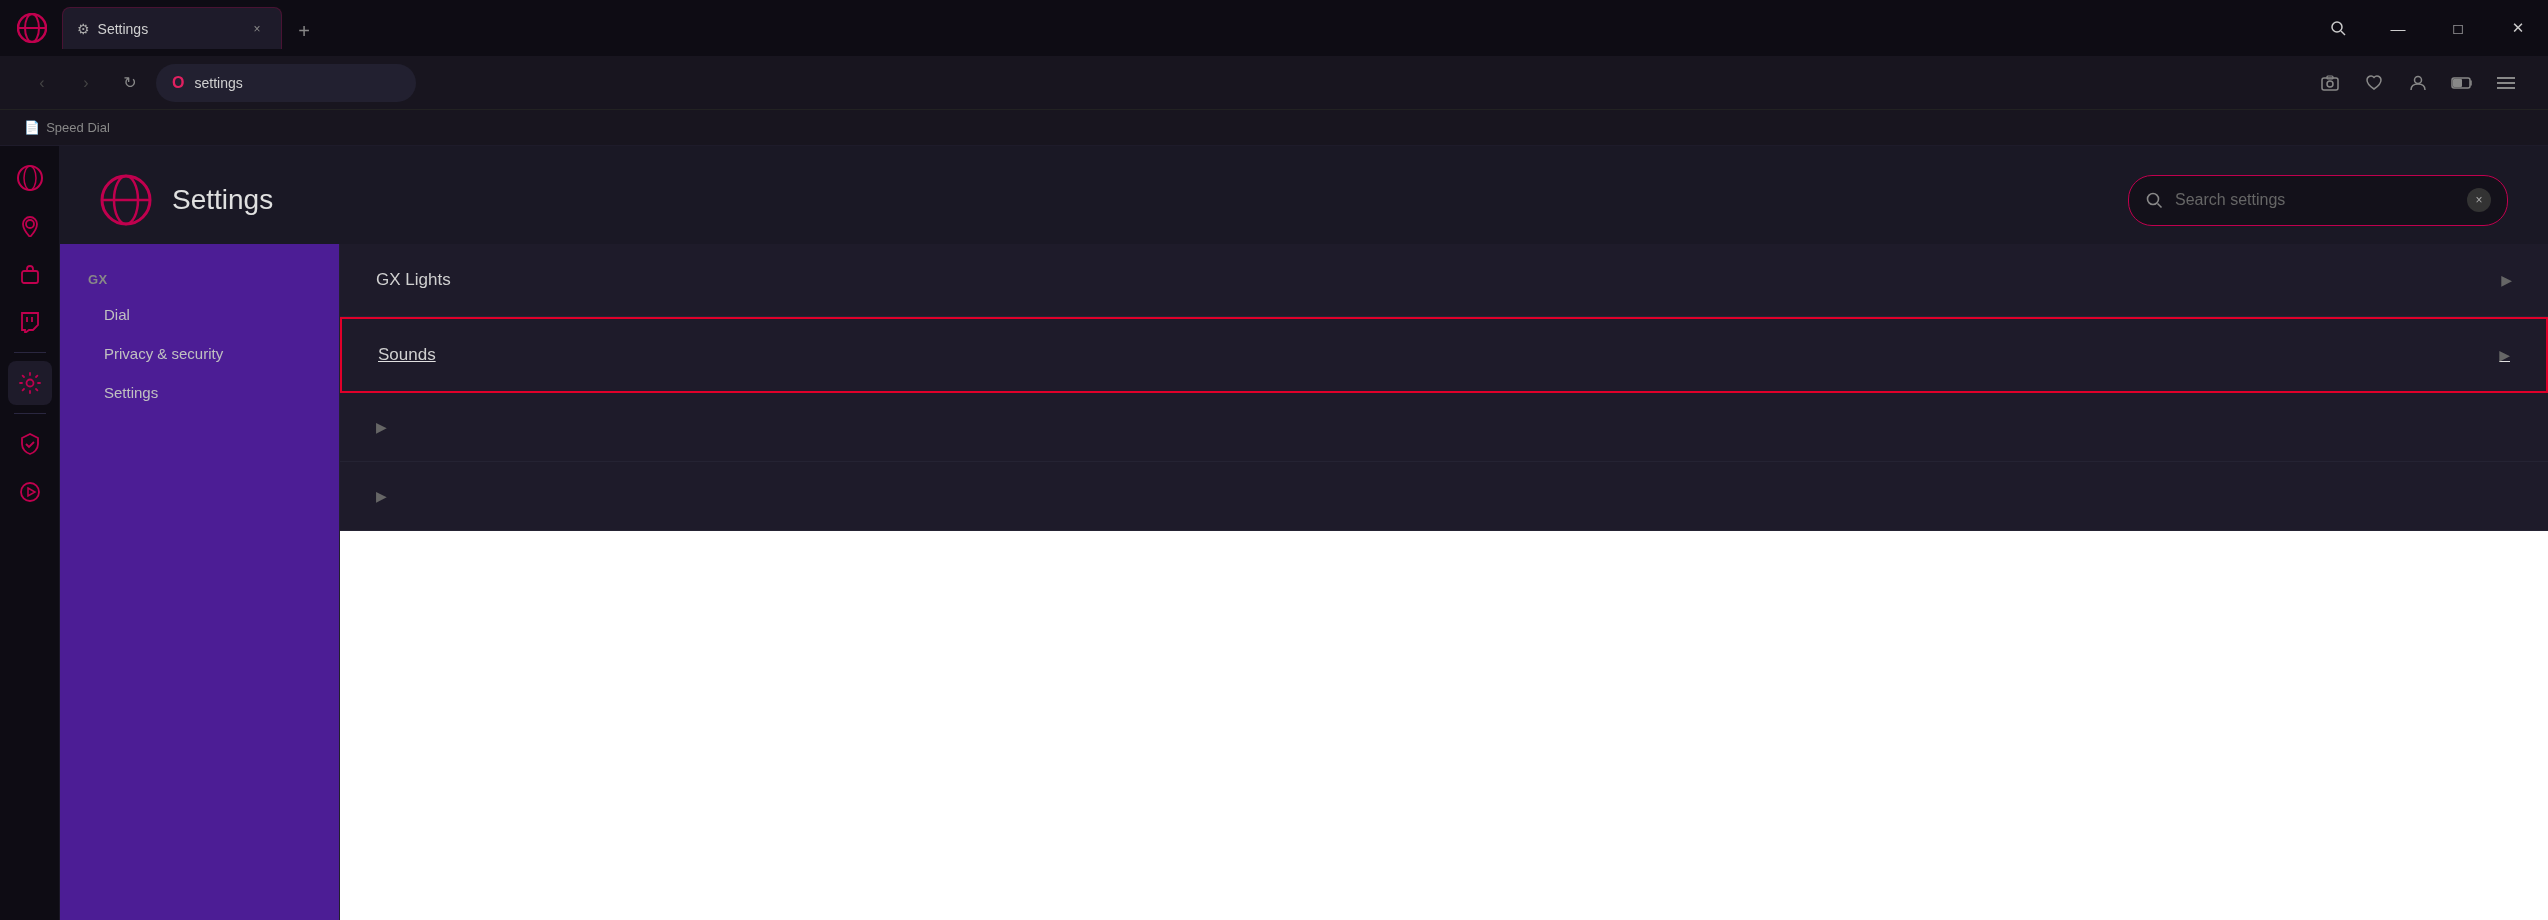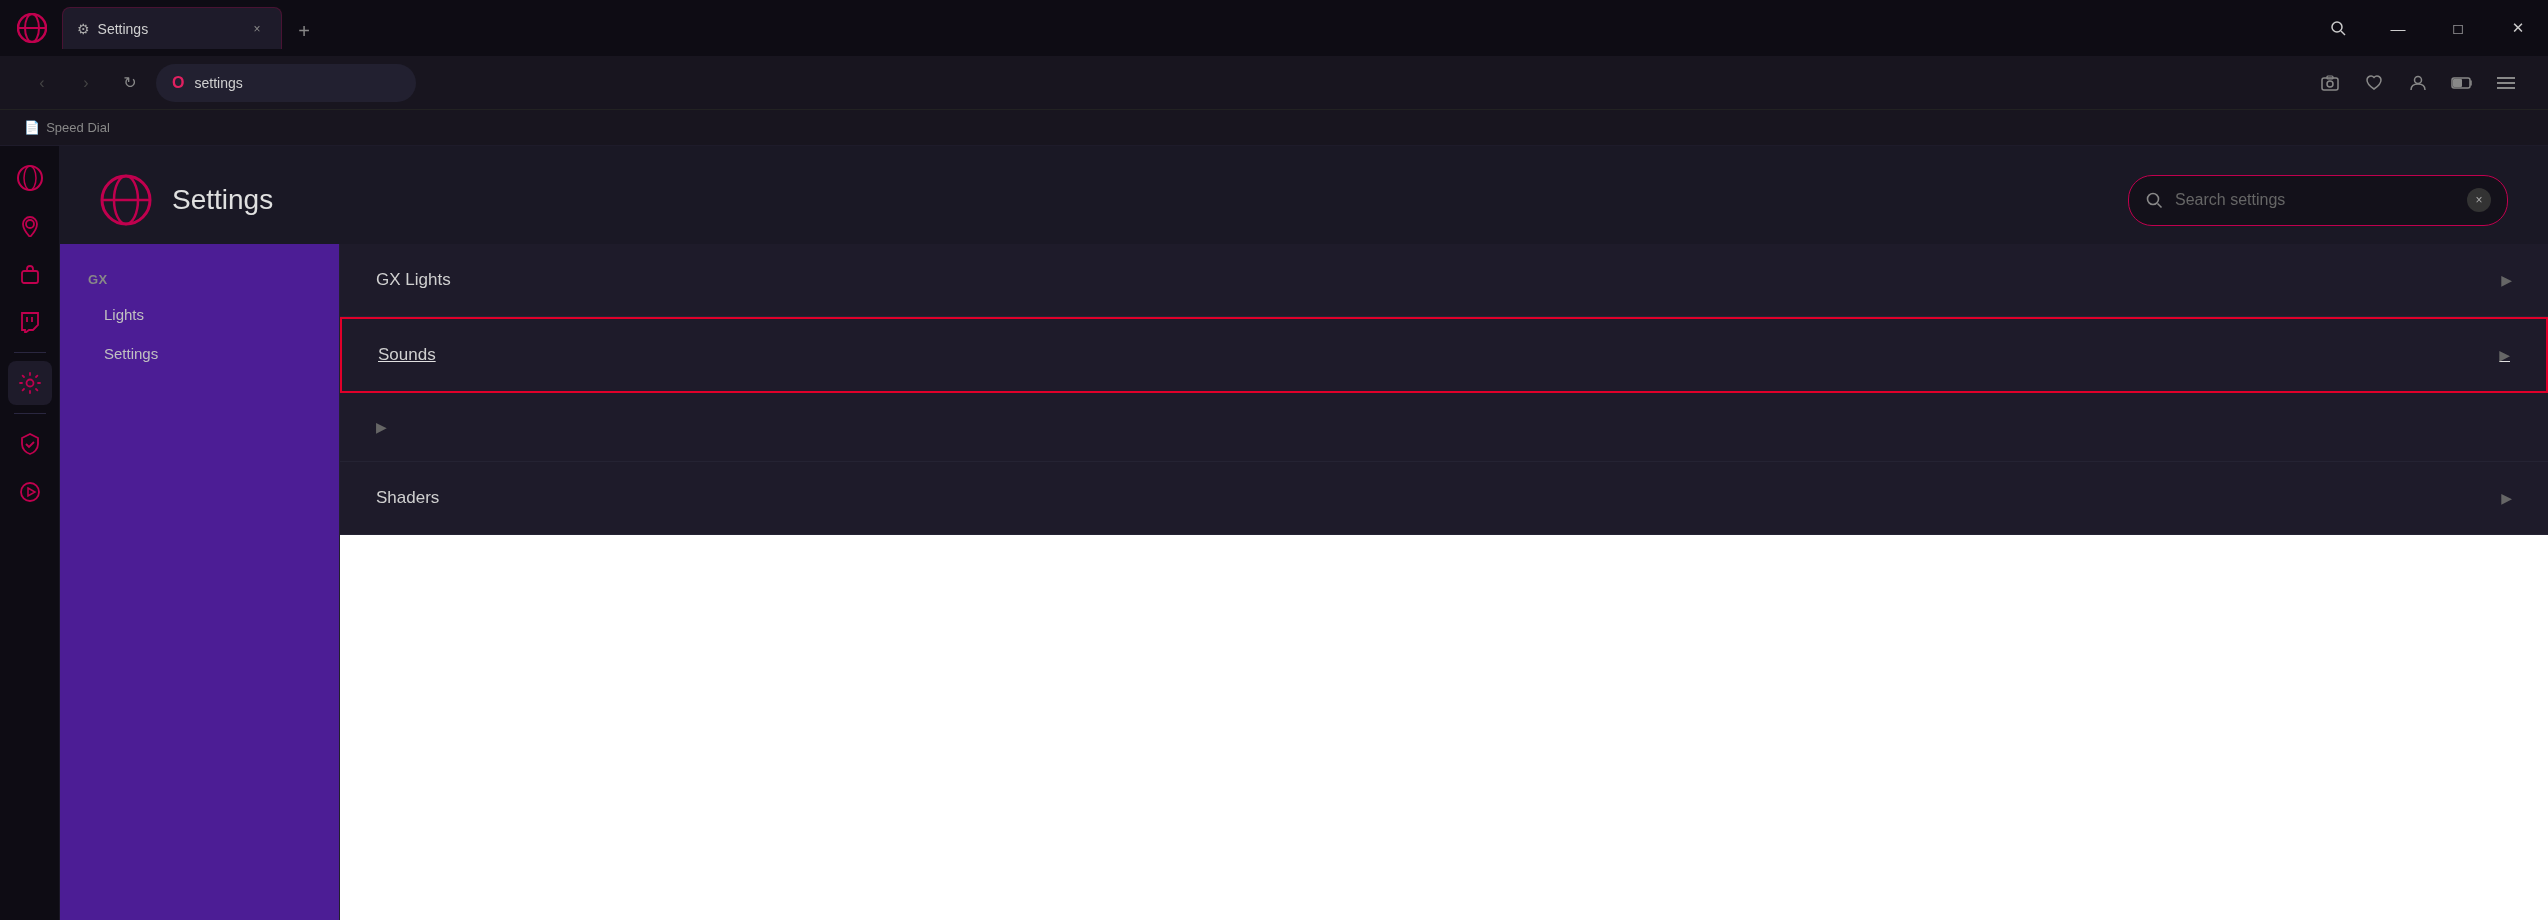--- a/index.html
+++ b/index.html
@@ -508,39 +508,41 @@
         <input type="text" placeholder="Search settings" style="">
         <div class="search-clear">×</div>
       </div>
     </div>
 
     <div class="settings-body">
 
       <div class="settings-nav">
         <div class="nav-section-label">GX</div>
         <div class="nav-item">
-          <span>Lights</span>
+          <span>Dial</span>
+        </div>
+        <div class="nav-item">
+          <span>Privacy &amp; security</span>
         </div>
         <div class="nav-item">
           <span>Settings</span>
         </div>
       </div>
 
       <div class="settings-content">
         <div id="row-0" class="settings-row">
           <span class="settings-row-label">GX Lights</span>
           <span class="settings-row-chevron">▶</span>
         </div>
         <div id="row-1" class="settings-row highlighted">
           <span class="settings-row-label">Sounds</span>
           <span class="settings-row-chevron">▶</span>
         </div>
         <div id="row-2" class="settings-row">
           <span class="settings-row-chevron">▶</span>
         </div>
         <div id="row-3" class="settings-row">
-          <span class="settings-row-label">Shaders</span>
           <span class="settings-row-chevron">▶</span>
         </div>
       </div>
     </div>
   </div>
 </div>
 
 </body></html>

